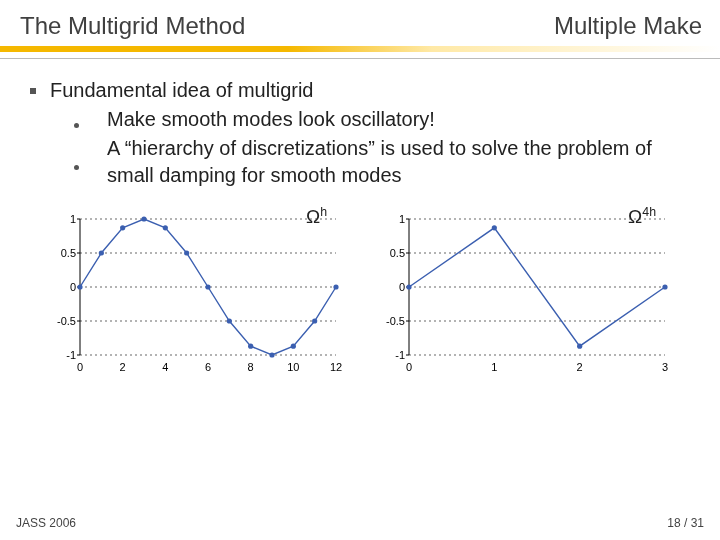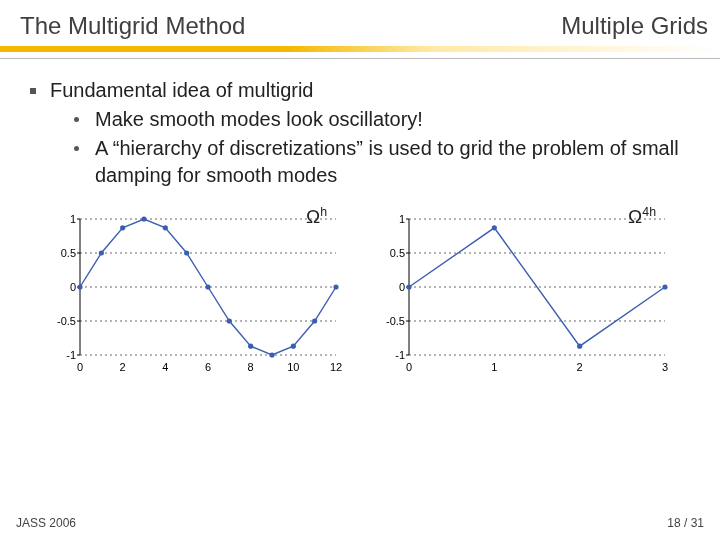--- a/index.html
+++ b/index.html
@@ -8,21 +8,21 @@
     height: 540px;
     font-family: Arial, Helvetica, sans-serif;
     background: #fff;
     position: relative;
     color: #222;
   }
   .header {
     display: flex;
     justify-content: space-between;
     align-items: baseline;
-    padding: 12px 12px 6px 20px;
+    padding: 12px 18px 6px 20px;
   }
   .title-left {
     font-size: 24px;
     color: #404040;
   }
   .title-right {
     font-size: 24px;
     color: #404040;
   }
   .bar {
@@ -50,22 +50,22 @@
     background: #555;
     margin-top: 11px;
     flex: 0 0 auto;
   }
   .sub-list {
     margin-left: 44px;
     margin-top: 2px;
   }
   .sub-item {
     display: flex;
-    gap: 16px;
-    align-items: flex-start;
+    gap: 28px;
+    align-items: center;
     margin-bottom: 2px;
   }
   .bullet-dot {
     width: 5px; height: 5px;
     border-radius: 50%;
     background: #555;
     margin-top: 11px;
     flex: 0 0 auto;
   }
   sup { font-size: 0.65em; vertical-align: super; }
@@ -97,38 +97,38 @@
     color: #444;
     align-items: center;
   }
   .axis-text { font-size: 11px; fill: #000; font-family: Arial; }
 </style>
 </head>
 <body>
 
 <div class="header">
   <div class="title-left">The Multigrid Method</div>
-  <div class="title-right">Multiple Grids</div>
+  <div class="title-right">Multiple Make</div>
 </div>
 <div class="bar"></div>
 <div class="hairline"></div>
 
 <div class="content">
   <div class="top-item">
     <div class="bullet-sq"></div>
     <div>Fundamental idea of multigrid</div>
   </div>
   <div class="sub-list">
     <div class="sub-item">
       <div class="bullet-dot"></div>
       <div>Make smooth modes look oscillatory!</div>
     </div>
     <div class="sub-item">
       <div class="bullet-dot"></div>
-      <div>A “hierarchy of discretizations” is used to grid the problem of small damping for smooth modes</div>
+      <div>A “hierarchy of discretizations” is used to solve the problem of small damping for smooth modes</div>
     </div>
   </div>
 </div>
 
 <div class="charts">
   <div class="chart">
     <div class="chart-label">Ω<sup>h</sup></div>
     <svg id="chart0" width="300" height="170">
         <line x1="34" x2="290" y1="150" y2="150" stroke="#000" stroke-width="0.6" stroke-dasharray="2,3"></line>
         <text x="30" y="154" text-anchor="end" class="axis-text">-1</text>

